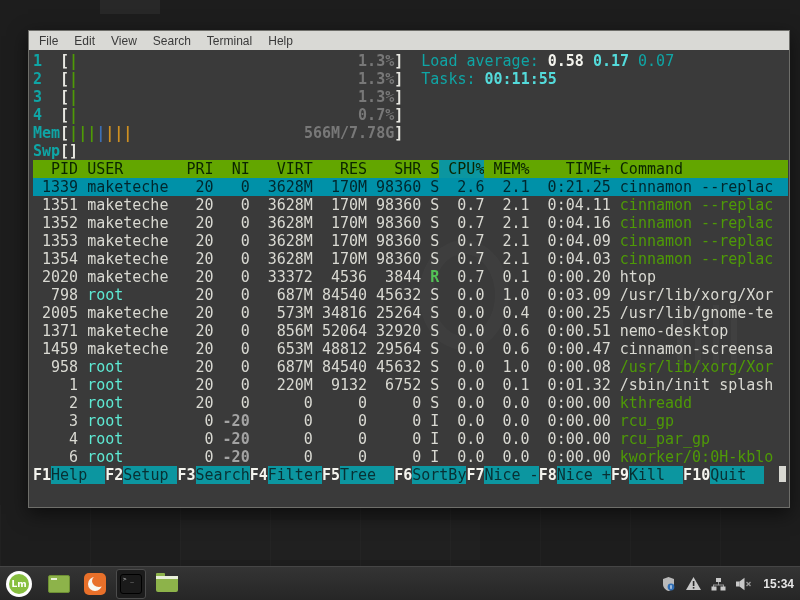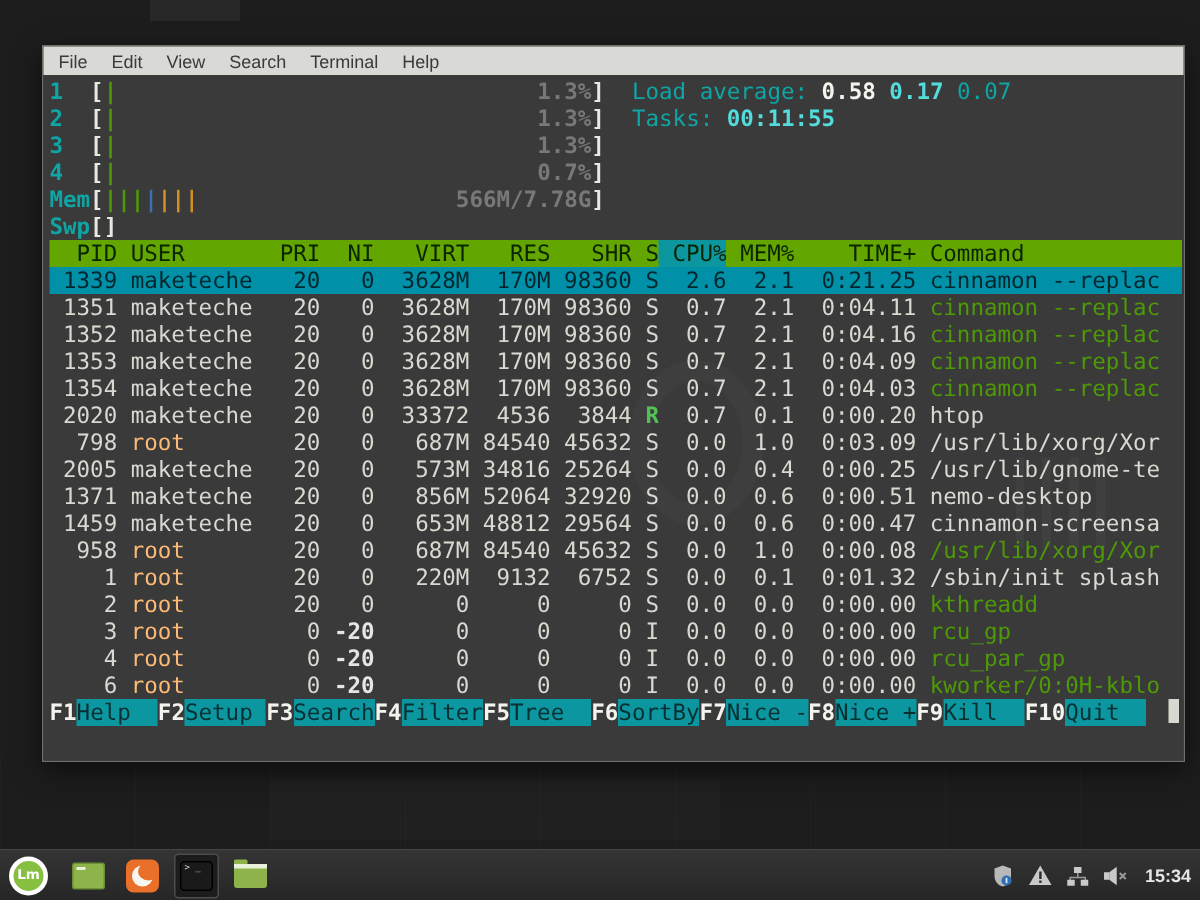--- a/index.html
+++ b/index.html
@@ -57,22 +57,22 @@
   .t-greend{ color:#4e9a06; }
 
   .ptable { position:relative; z-index:1; }
   .prow, .phead { display:flex; height:18px; white-space:pre; }
   .phead { background:#63a600; color:#0b2500; }
   .phead .cell { color:#0b2500; }
   .phead .sorted { background:#0c96a0; }
   .cell { flex:0 0 auto; overflow:hidden; }
   .cell.right { text-align:right; }
   .cell.cmd { flex:1 1 auto; padding-left:1ch; }
-  .c-dim  { color:#fdba74; }
-  .c-red  { color:#e5e5e5; font-weight:bold; }
+  .c-dim  { color:#5eead4; }
+  .c-red  { color:#a3a3a3; font-weight:bold; }
   .c-green{ color:#4e9a06; }
   .c-sgreen{ color:#53c156; font-weight:bold; }
   .prow.sel { background:#0091a8; }
   .prow.sel .cell { color:#00272d !important; font-weight:normal !important; }
 
   .fnbar { display:flex; height:18px; white-space:pre; position:relative; z-index:1; }
   .fnkey { color:#f4f4ee; font-weight:bold; }
   .fnlabel { background:#0c96a0; color:#083033; width:6ch; overflow:hidden; }
   .fncursor { width:7px; height:16px; background:#d8d8d2; margin-left:auto; margin-right:2px; }
 

